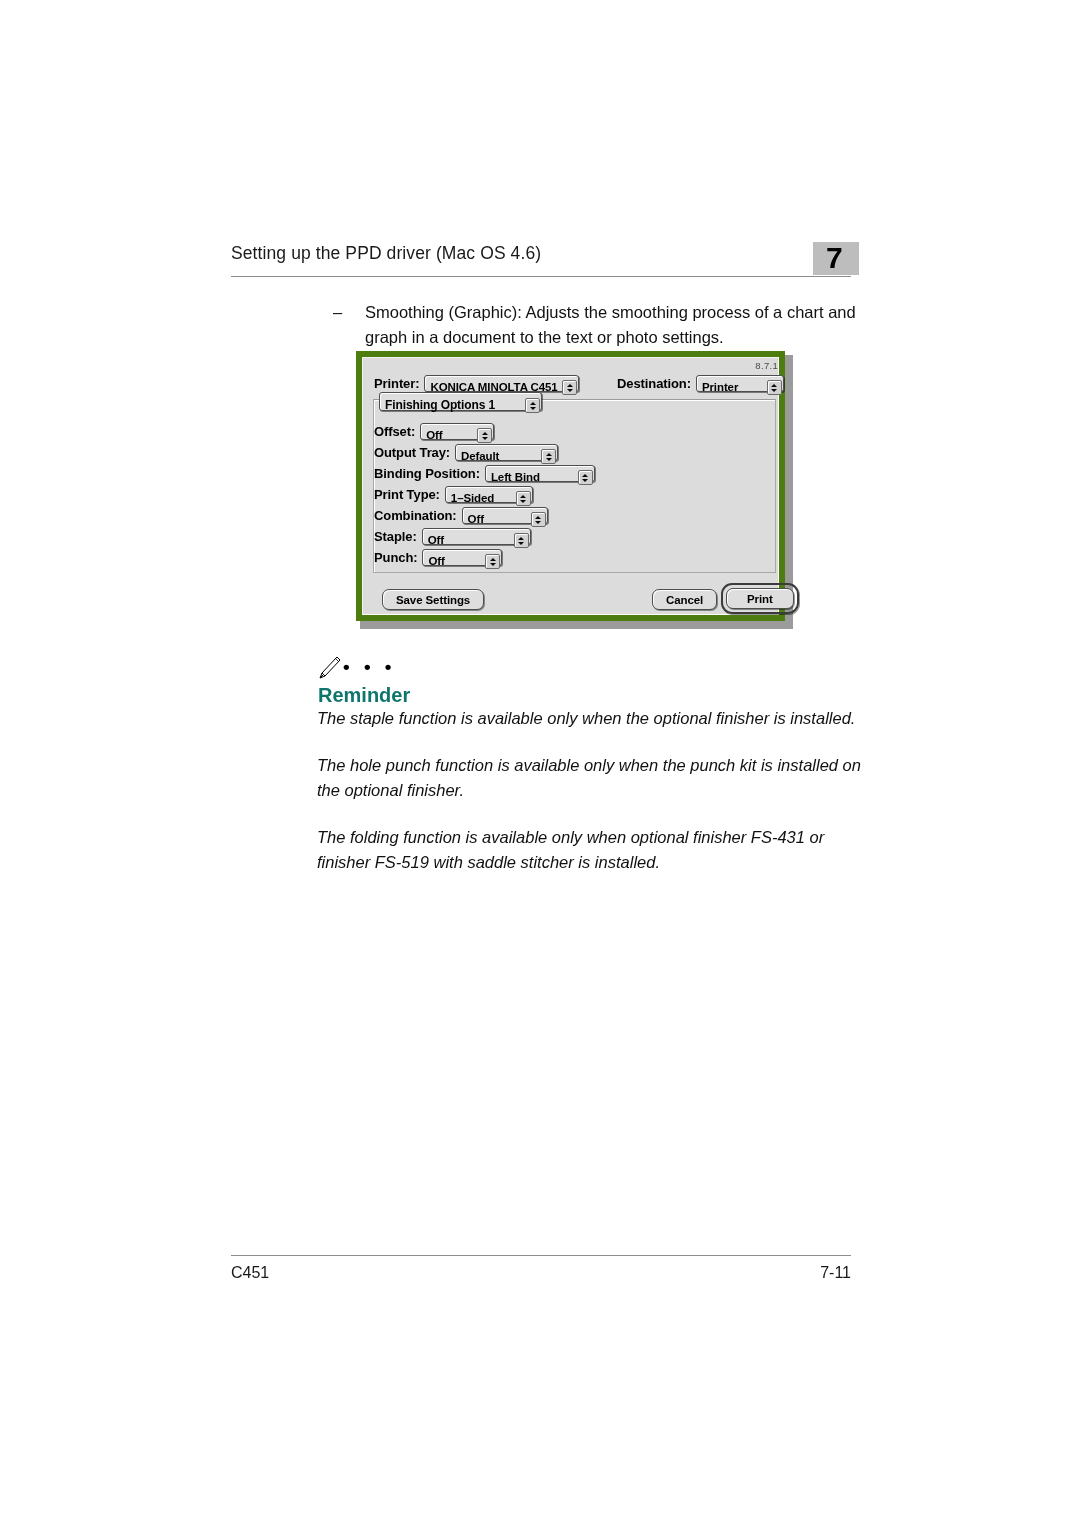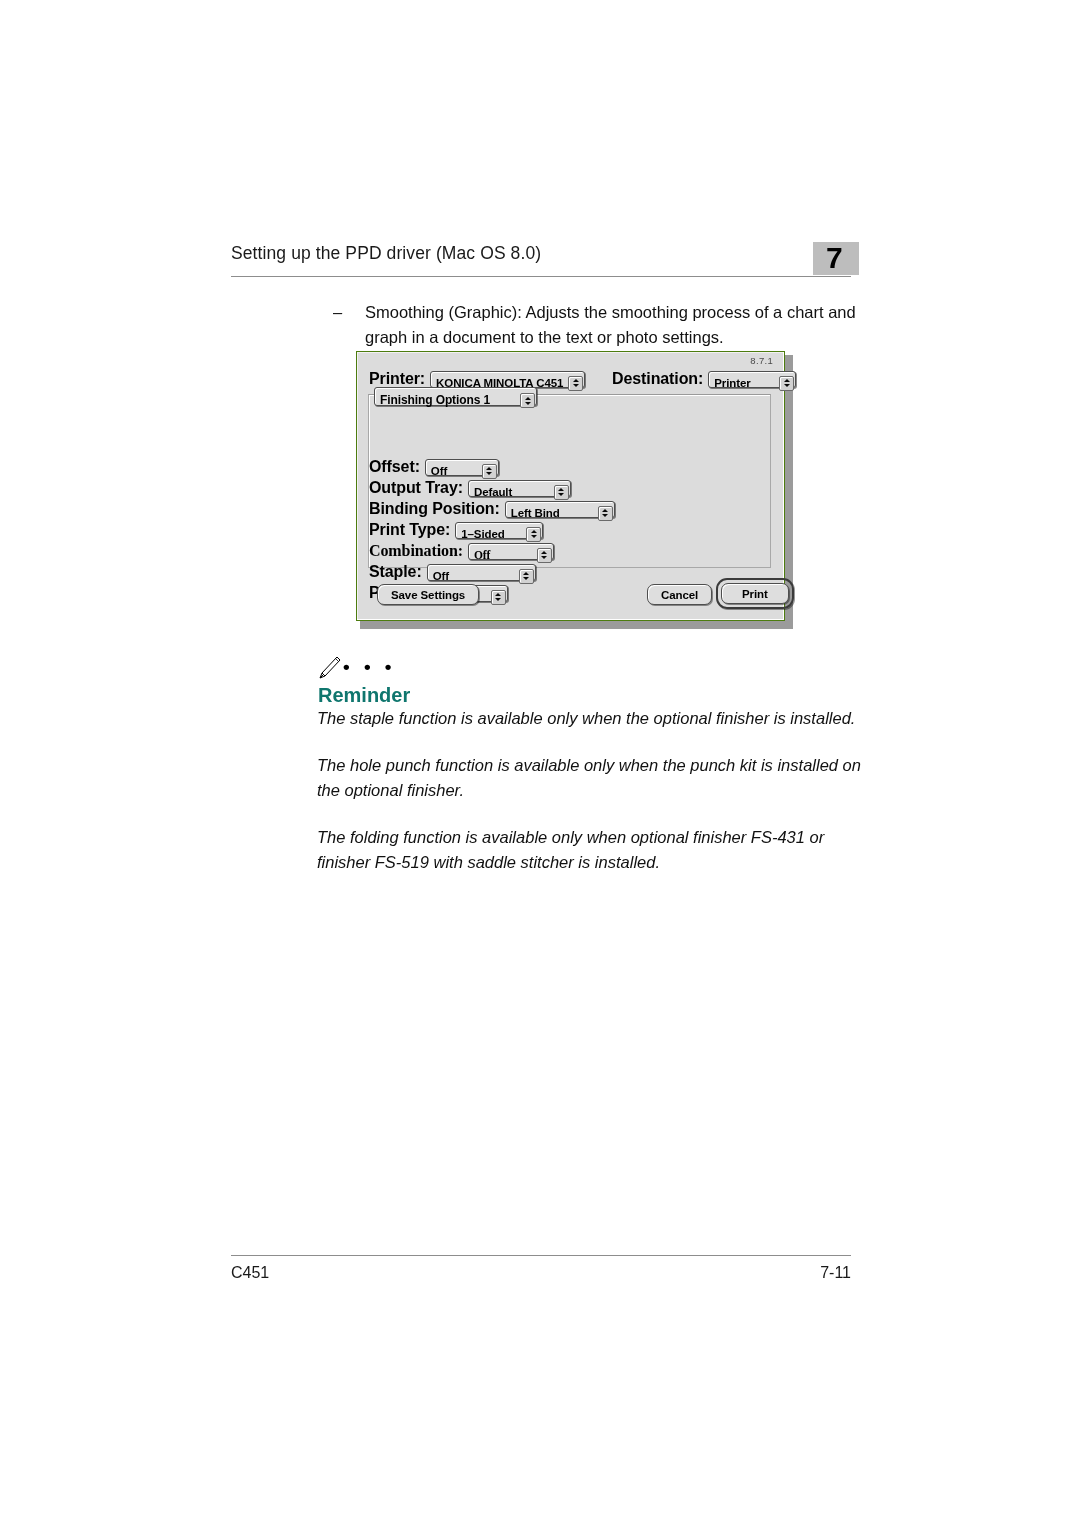--- a/index.html
+++ b/index.html
@@ -107,21 +107,21 @@
     height: 274px;
     background: #9b9b9b;
   }
   .dialog {
     position: absolute;
     left: 0;
     top: 0;
     width: 429px;
     height: 270px;
     background: #dcdcdc;
-    border: 1px solid #4d7c0f;
+    border: 6px solid #4d7c0f;
     box-sizing: border-box;
     box-shadow: inset -1px -1px 0 #ffffff, inset 1px 1px 0 #f2f2f2;
   }
   .dialog-inner {
     position: absolute;
     left: 0; top: 0;
     width: 425px;
     height: 266px;
   }
 
@@ -129,21 +129,21 @@
     position: absolute;
     right: 9px;
     top: 3px;
     font-size: 9.5px;
     color: #4a4a4a;
     letter-spacing: 0.3px;
   }
 
   
   .fld-label {
-    font-size: 16px;
+    font-size: 13px;
     font-weight: bold;
     color: #000;
     white-space: nowrap;
     letter-spacing: -0.1px;
   }
 
   
   .popup {
     display: inline-flex;
     align-items: center;
@@ -222,26 +222,26 @@
   }
   .group-popup {
     position: absolute;
     left: 17px;
     top: 35px;
     z-index: 3;
   }
   .group-popup .popup { height: 19px; text-align: center; }
   .group-popup .popup-text { font-size: 12px; }
 
-  .opt-row { position: absolute; margin-top: 40px; }
+  .opt-row { position: absolute; }
   .opt-offset   { left: 12px; top: 66px; }
   .opt-tray     { left: 12px; top: 87px; }
   .opt-binding  { left: 12px; top: 108px; }
   .opt-printtype{ left: 12px; top: 129px; }
-  .opt-combo    { left: 12px; top: 150px; font-family: Liberation Serif, serif; }
+  .opt-combo    { left: 12px; top: 150px; }
   .opt-staple   { left: 12px; top: 171px; }
   .opt-punch    { left: 12px; top: 192px; }
 
   
   .pushbtn {
     display: inline-flex;
     align-items: center;
     justify-content: center;
     height: 21px;
     padding: 0 13px;
@@ -342,21 +342,21 @@
     font-size: 16px;
     color: #1a1a1a;
   }
 </style>
 </head>
 <body>
 
 <div class="page">
 
   <div class="header">
-    <div class="header-title">Setting up the PPD driver (Mac OS 8.0)</div>
+    <div class="header-title">Setting up the PPD driver (Mac OS 4.6)</div>
     <div class="header-rule"></div>
   </div>
   <div class="chapter-badge"></div>
   <div class="chapter-num">7</div>
 
   <div class="bullet-block">
     <div class="bullet-row">
       <span class="bullet-dash">–</span>
       <span>Smoothing (Graphic): Adjusts the smoothing process of a chart and graph in a document to the text or photo settings.</span>
     </div>

